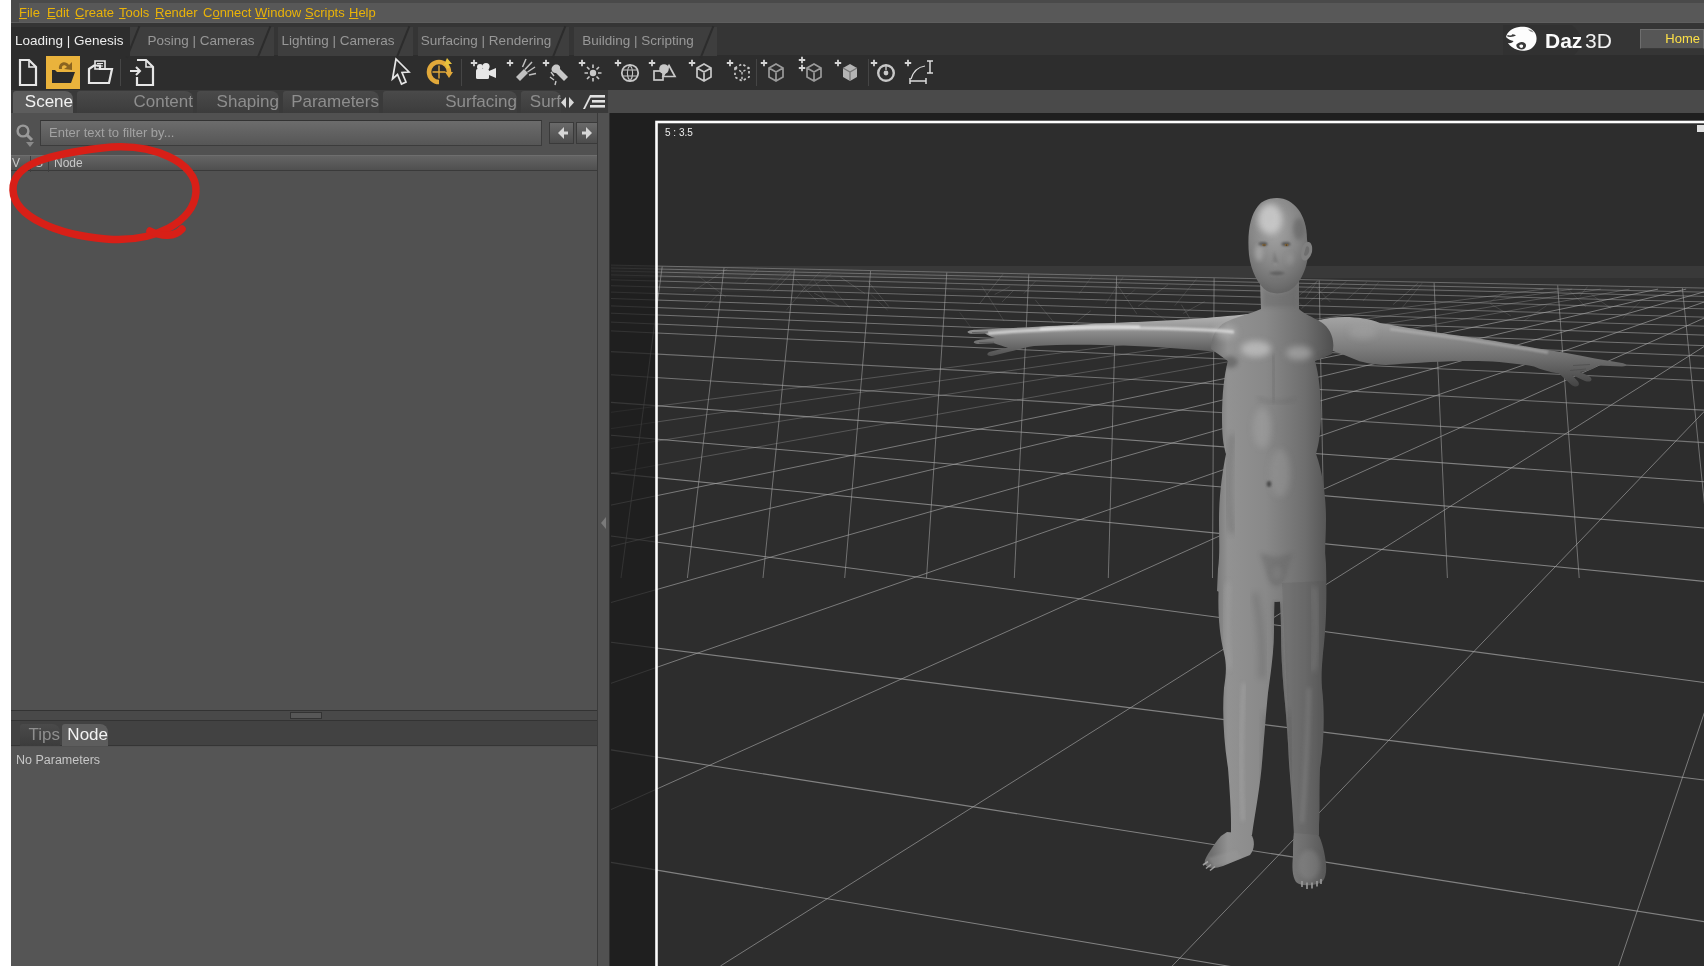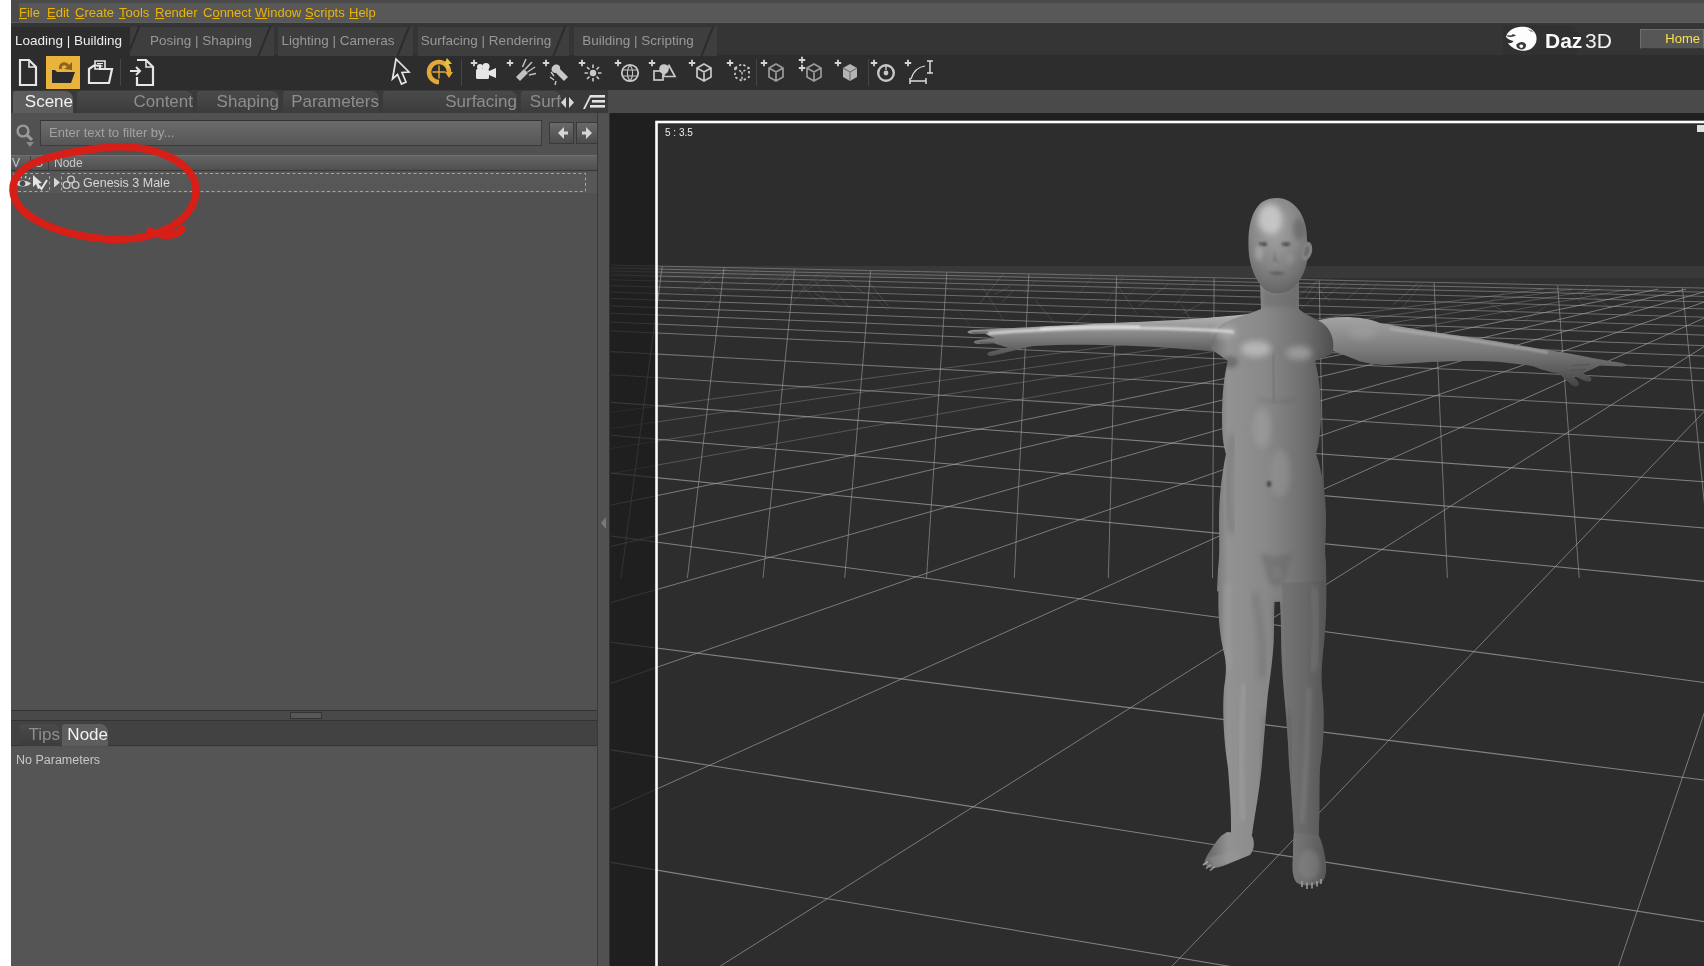--- a/index.html
+++ b/index.html
@@ -28,22 +28,22 @@
       <span style="left:56px"><u>C</u>reate</span>
       <span style="left:100px"><u>T</u>ools</span>
       <span style="left:136px"><u>R</u>ender</span>
       <span style="left:184px">C<u>o</u>nnect</span>
       <span style="left:236px"><u>W</u>indow</span>
       <span style="left:286px"><u>S</u>cripts</span>
       <span style="left:330px"><u>H</u>elp</span>
     </div>
 
  <div id="tabrow1">
-  <div class="t1 active" style="left:0;width:119px;text-align:left;padding-left:4px">Loading | Building</div>
-  <div class="t1" style="left:132px;width:116px">Posing | Shaping</div>
+  <div class="t1 active" style="left:0;width:119px;text-align:left;padding-left:4px">Loading | Genesis</div>
+  <div class="t1" style="left:132px;width:116px">Posing | Cameras</div>
   <div class="t1" style="left:267px;width:120px">Lighting | Cameras</div>
   <div class="t1" style="left:407px;width:136px">Surfacing | Rendering</div>
   <div class="t1" style="left:563px;width:128px">Building | Scripting</div>
   <div class="sl" style="left:117px">
         <i></i>
       </div>
   <div class="sl" style="left:248px">
         <i></i>
       </div>
   <div class="sl" style="left:387px">
@@ -205,36 +205,20 @@
           <path d="M 9,4 L 15,10 L 9,16 Z" fill="#d6d6d6"></path>
           <rect x="5" y="8.5" width="5" height="3" fill="#d6d6d6"></rect>
         </svg></div>
 
   <div style="position:absolute;left:0px;top:42px;width:586px;height:16px;background:linear-gradient(#646464,#4f4f4f);border-top:1px solid #6e6e6e;border-bottom:1px solid #3a3a3a;color:#c8c8c8;font-size:12px">
     <span style="position:absolute;left:1px;top:0px">V</span>
         <span style="position:absolute;left:24px;top:0px">S</span>
         <span style="position:absolute;left:43px;top:0px">Node</span>
     <div style="position:absolute;left:19px;top:0;width:1px;height:16px;background:#3f3f3f"></div>
     <div style="position:absolute;left:37px;top:0;width:1px;height:16px;background:#3f3f3f"></div>
-  </div>
-  <div style="position:absolute;left:0;top:59px;width:586px;height:21px;background:#575757">
-    <svg style="position:absolute;left:0;top:0" width="586" height="21" viewBox="0 0 586 21">
-      <rect x="2.5" y="1.5" width="36" height="18" fill="none" stroke="#d89e3e" stroke-width="1" stroke-dasharray="3,2.5"></rect>
-      <rect x="50.5" y="1.5" width="524" height="18" fill="none" stroke="#d89e3e" stroke-width="1" stroke-dasharray="3,2.5"></rect>
-      <path d="M 3.5,11 C 7,7.5 16,7.5 20,11.5 C 16,15.5 7,15.5 3.5,11 Z" fill="#d8d8d8"></path>
-      <circle cx="11.5" cy="11.5" r="2.8" fill="#4a4a4a"></circle>
-      <path d="M 4,8.5 L 2,6.5 M 7,7 L 5.5,4.5 M 10.5,6.2 L 9.5,3.8 M 14.5,6.3 L 14.8,4 M 18,7.5 L 19,5.5" stroke="#d8d8d8" stroke-width="1.3"></path>
-      <path d="M 22,3 L 22,15 L 25,12 L 27,17 L 29.5,16 L 27.5,11.5 L 31,11 Z" fill="#e4e4e4"></path>
-      <path d="M 28,13.5 L 30.5,17 L 36,8" stroke="#e4e4e4" stroke-width="2" fill="none"></path>
-      <path d="M 43,5.5 L 49,10.5 L 43,15.5 Z" fill="#d8d8d8"></path>
-      <circle cx="60" cy="7.5" r="3.4" fill="none" stroke="#c9c9c9" stroke-width="1.4"></circle>
-      <circle cx="55.5" cy="13" r="3.4" fill="none" stroke="#c9c9c9" stroke-width="1.4"></circle>
-      <circle cx="64.5" cy="13" r="3.4" fill="none" stroke="#c9c9c9" stroke-width="1.4"></circle>
-      <text x="72" y="15" font-size="12.5" fill="#d6d6d6" font-family="Liberation Sans">Genesis 3 Male</text>
-    </svg>
   </div>
   <div style="position:absolute;left:0;top:80px;width:586px;height:517px;background:#515151"></div>
   <div style="position:absolute;left:0;top:597px;width:586px;height:11px;background:#494949;border-top:1px solid #333;border-bottom:1px solid #333"></div>
   <div style="position:absolute;left:279px;top:599px;width:32px;height:7px;background:#575757;border:1px solid #333"></div>
   <div style="position:absolute;left:0;top:608px;width:586px;height:25px;background:#424242;border-bottom:1px solid #353535">
     <div class="t2" style="left:9px;top:3px;width:40px">Tips</div>
     <div class="t2 active" style="left:51px;top:3px;width:46px;background:#5d5d5d">Node</div>
   </div>
   <div style="position:absolute;left:0;top:634px;width:586px;height:219px;background:#555;color:#c6c6c6;font-size:12.5px;padding:6px 0 0 5px">No Parameters</div>
  </div>

